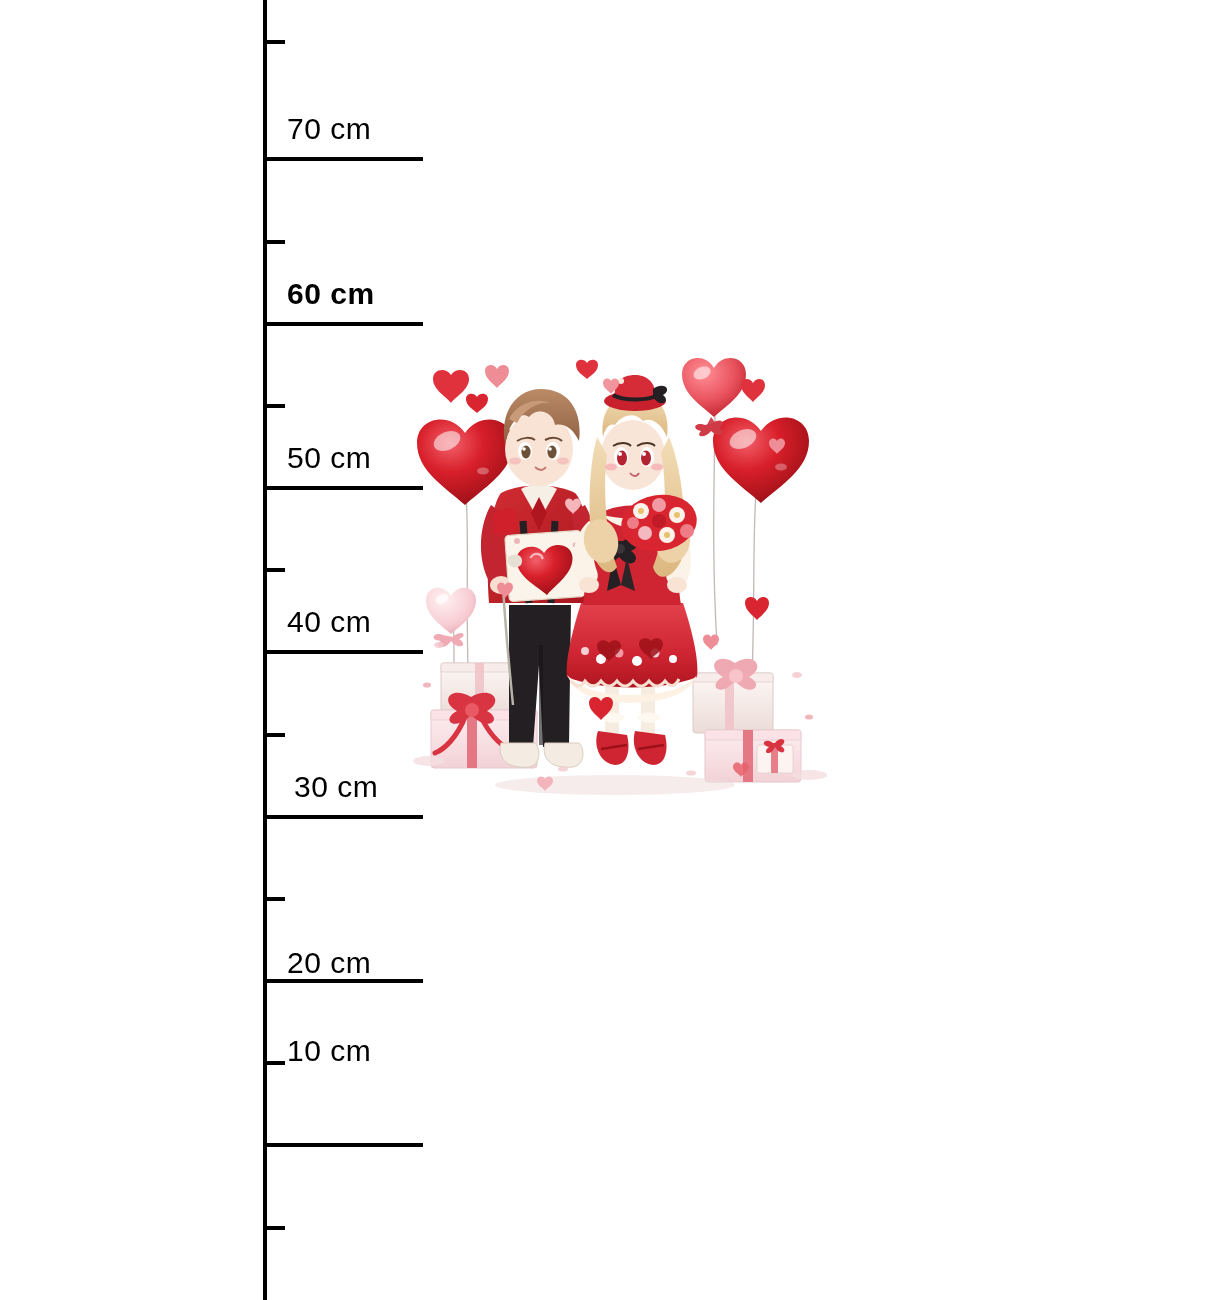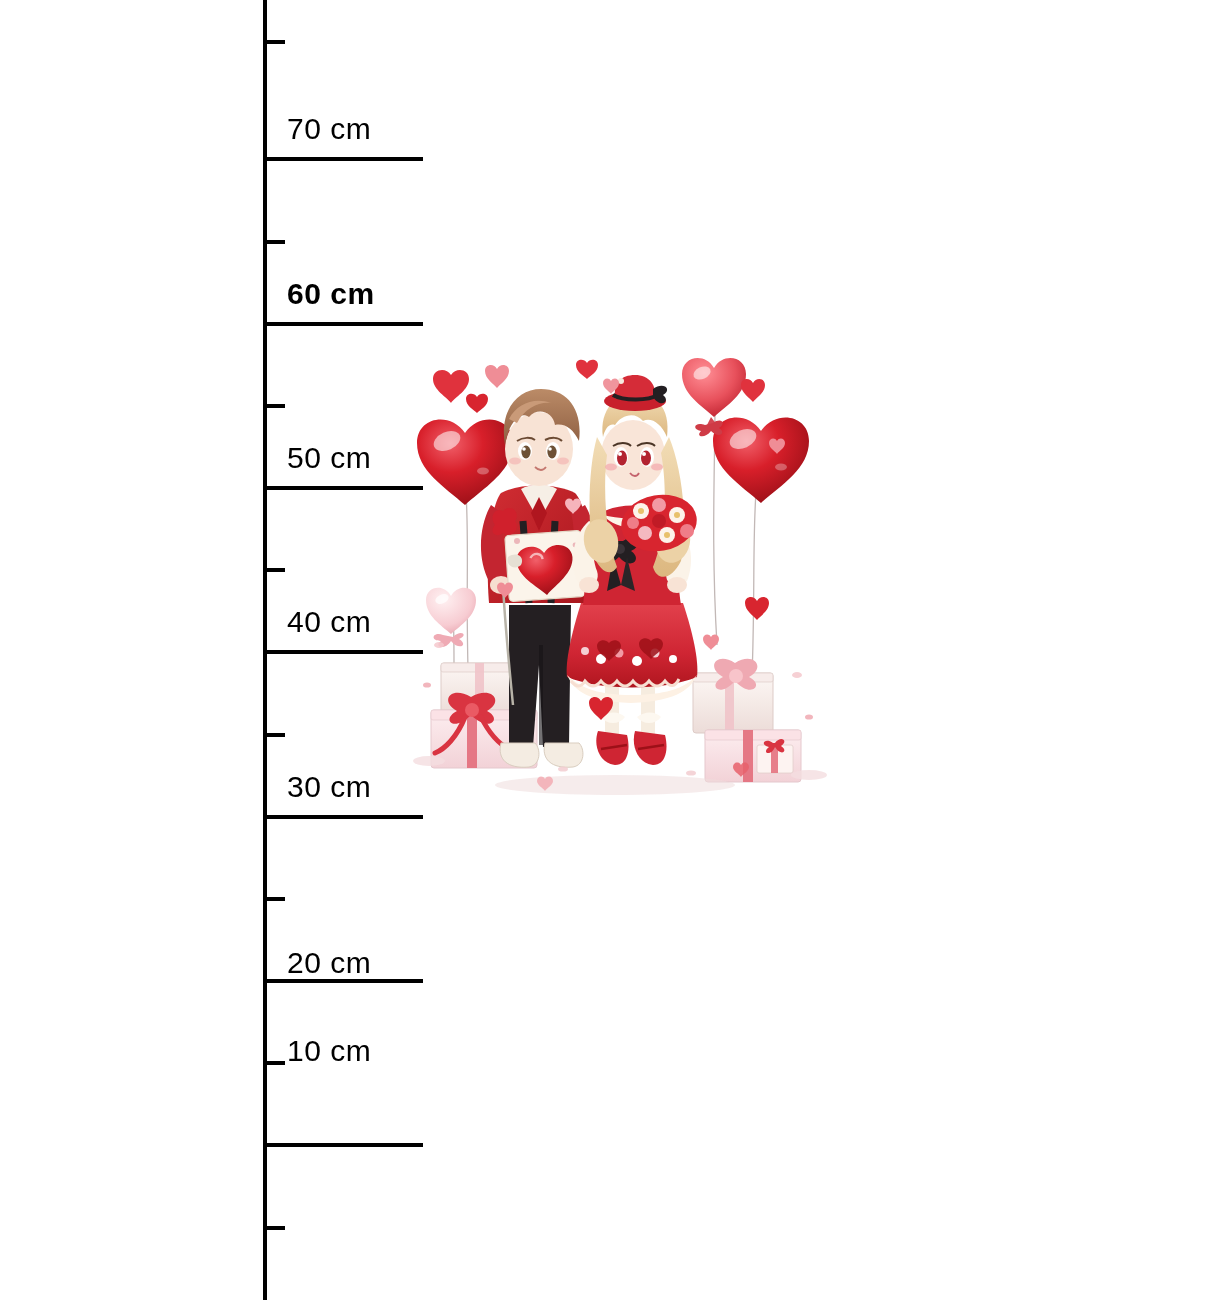--- a/index.html
+++ b/index.html
@@ -89,21 +89,21 @@
     <div class="tick major" style="top:322px;"></div>
     <div class="tick-label" style="top:279px;font-weight:bold;">60 cm</div>
 
     <div class="tick major" style="top:486px;"></div>
     <div class="tick-label" style="top:443px;">50 cm</div>
 
     <div class="tick major" style="top:650px;"></div>
     <div class="tick-label" style="top:607px;">40 cm</div>
 
     <div class="tick major" style="top:815px;"></div>
-    <div class="tick-label" style="top:772px;">30 cm</div>
+    <div class="tick-label" style="top:772px;margin-left:7px;">30 cm</div>
 
     <div class="tick major" style="top:979px;"></div>
     <div class="tick-label" style="top:936px;margin-top:12px;">20 cm</div>
 
     <div class="tick major" style="top:1143px;"></div>
     <div class="tick-label" style="top:1036px;">10 cm</div>
 
     <div class="tick minor" style="top:40px;"></div>
     <div class="tick minor" style="top:240px;"></div>
     <div class="tick minor" style="top:404px;"></div>

